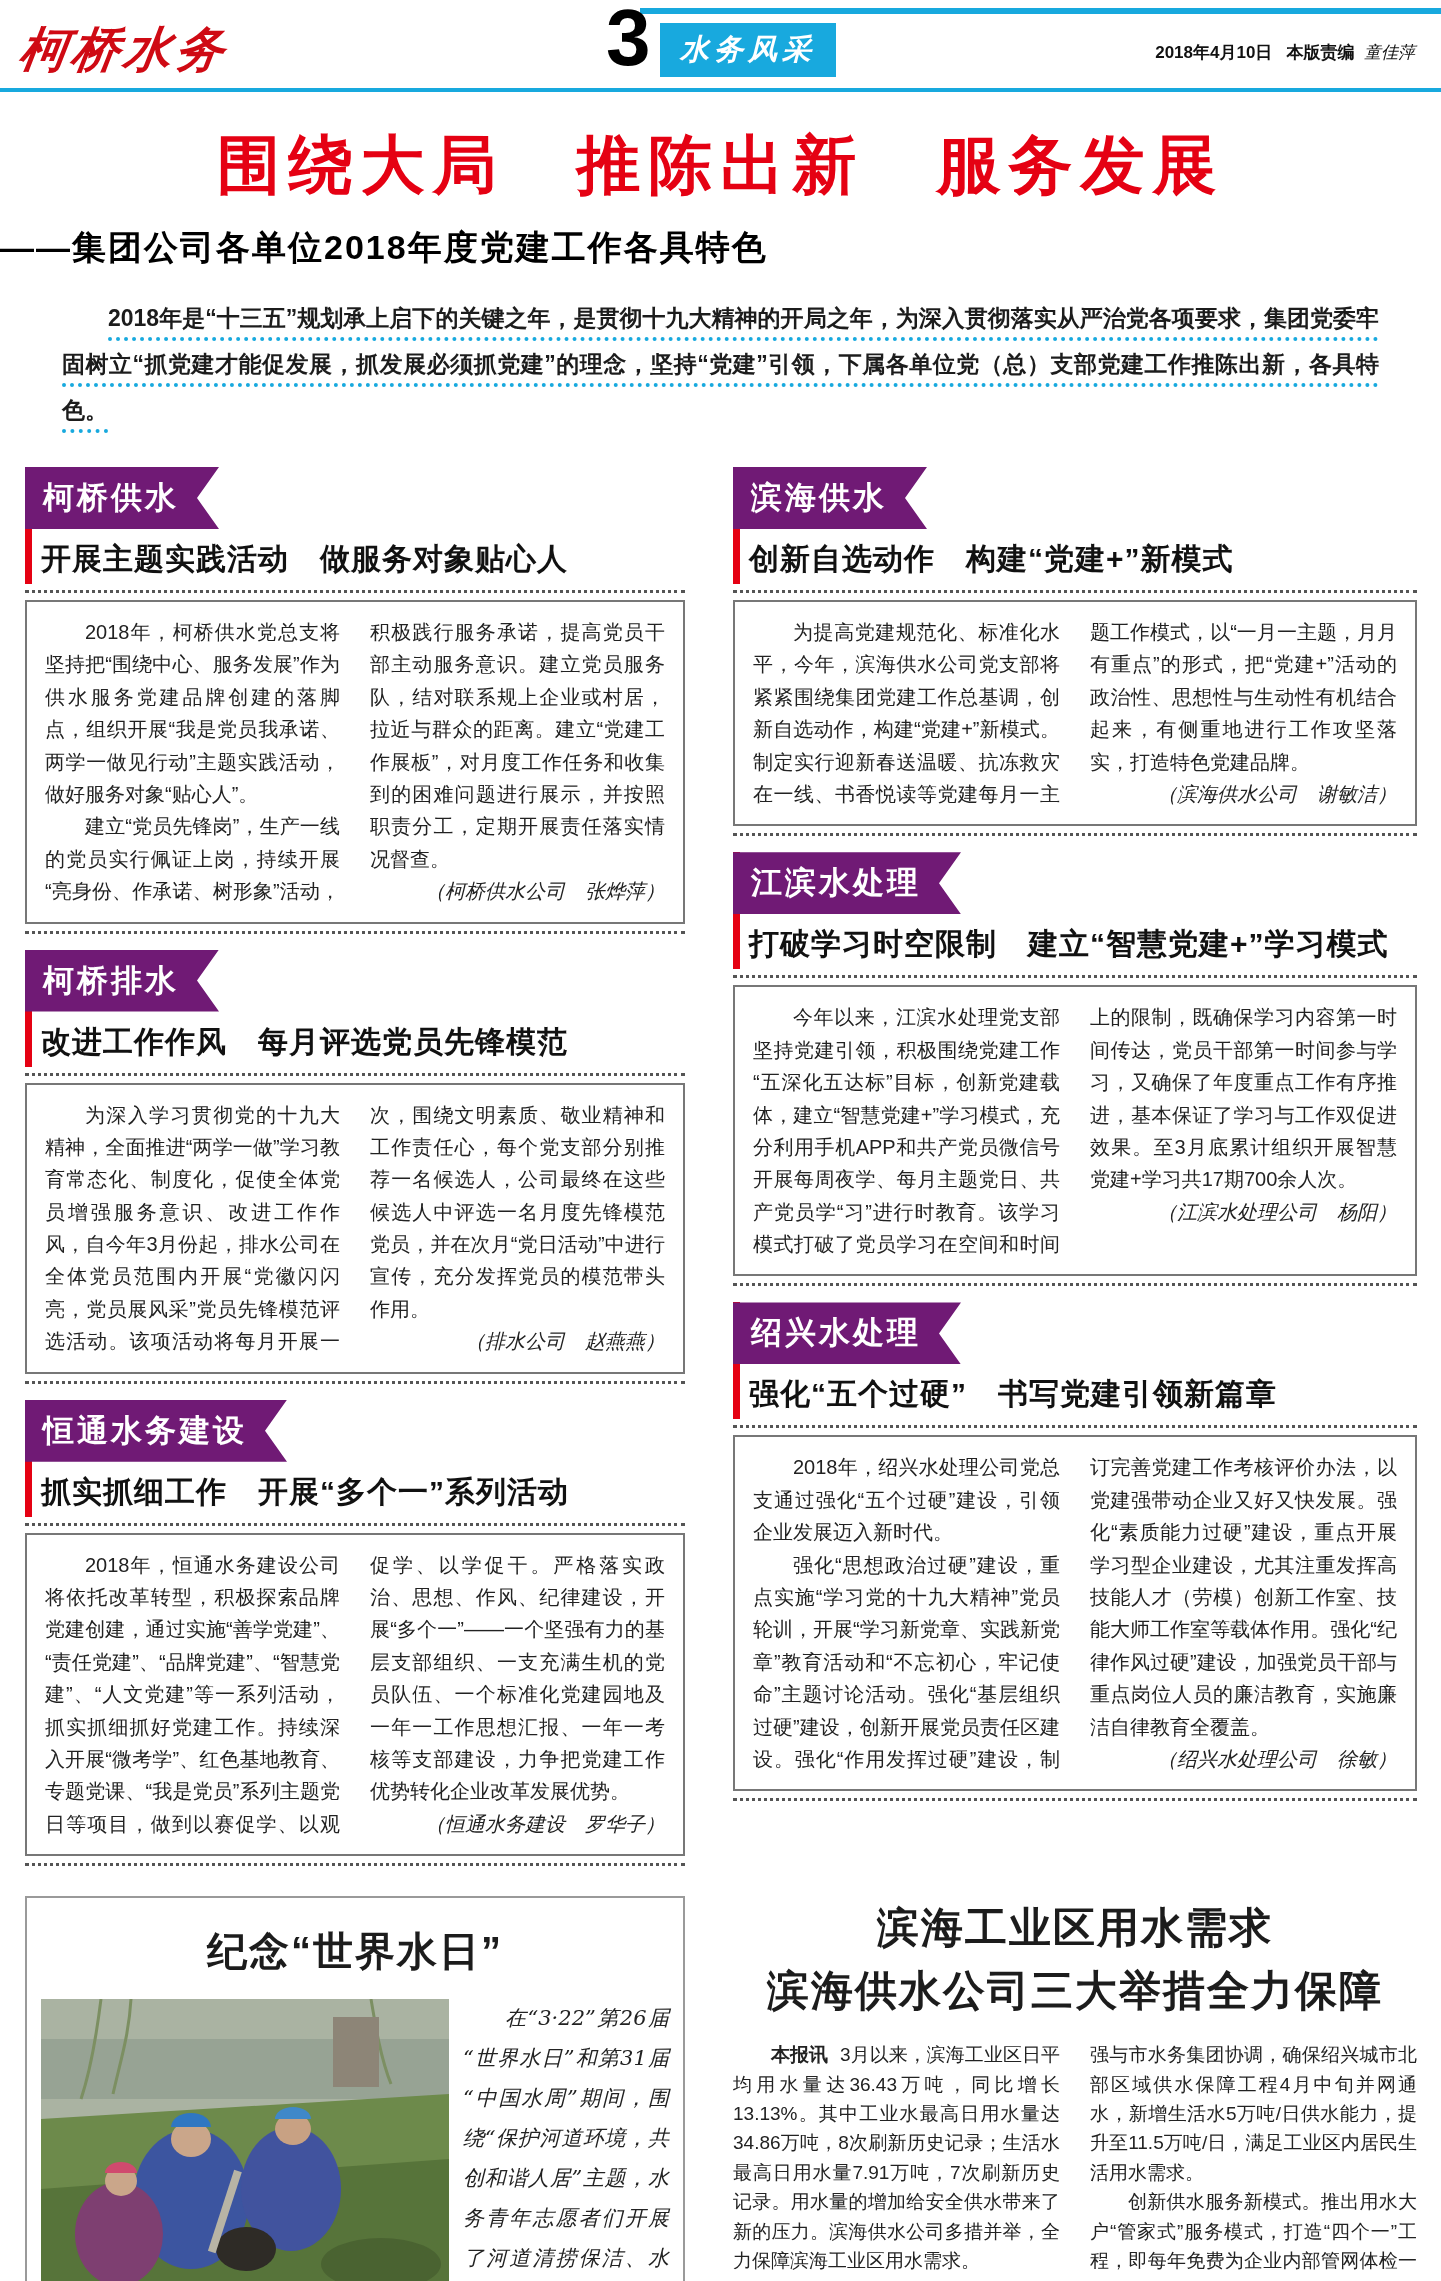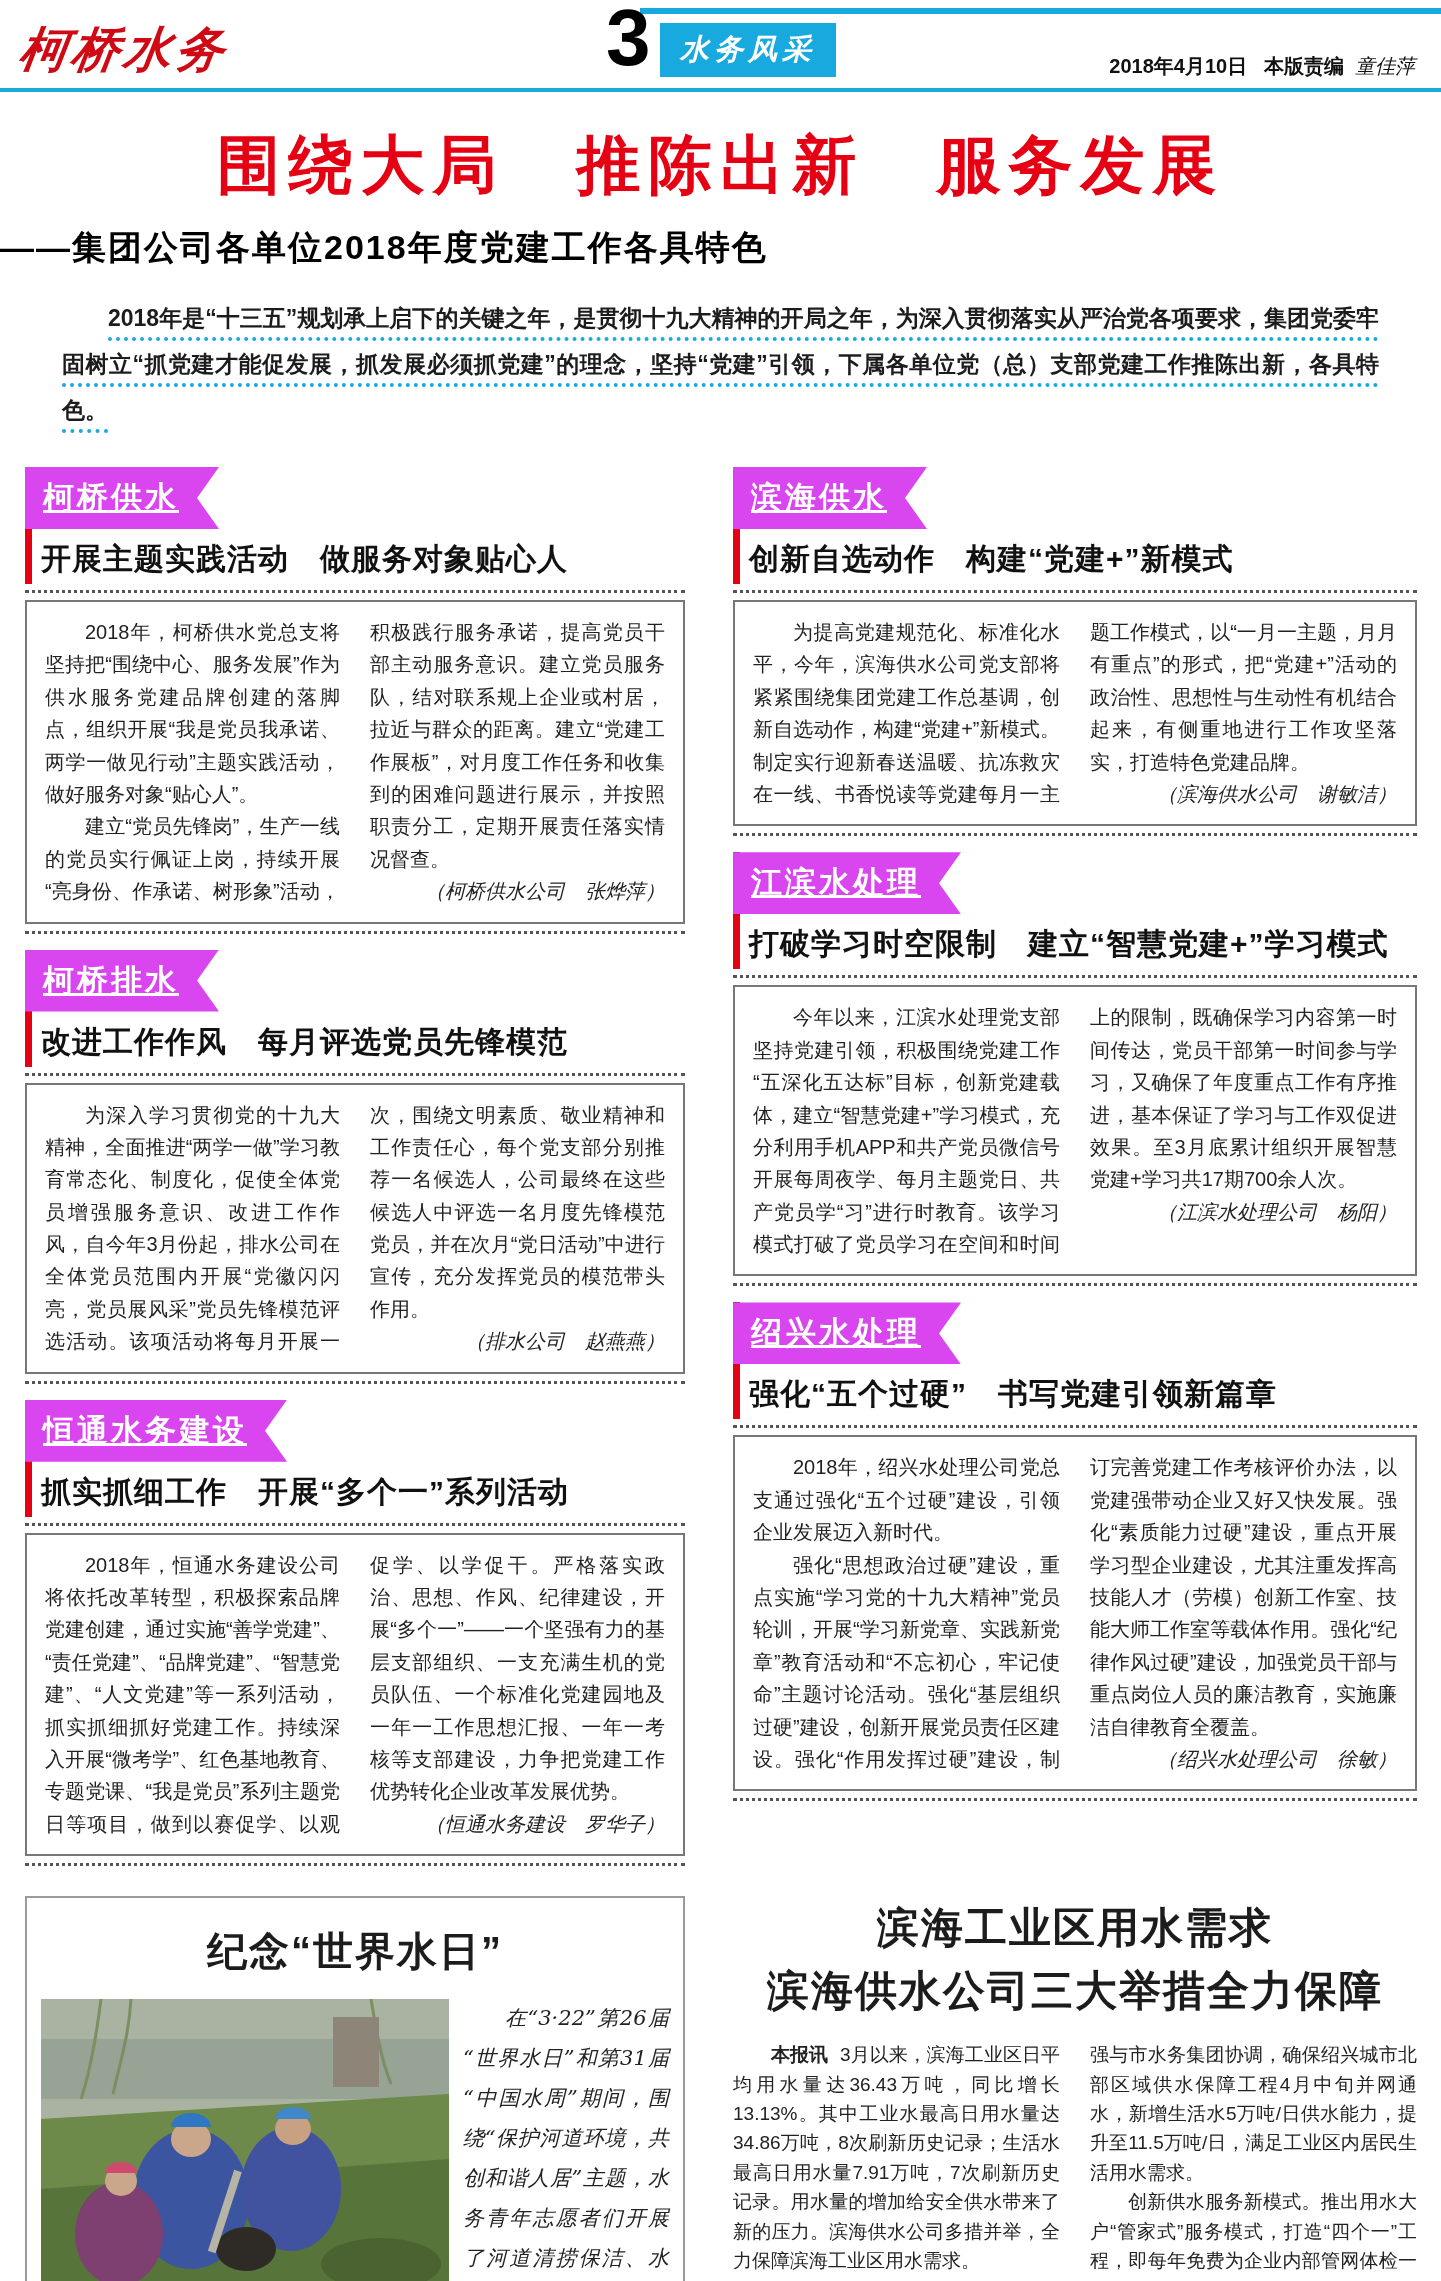--- a/index.html
+++ b/index.html
@@ -9,38 +9,38 @@
     position:relative; overflow-x:hidden;
   }
   
   .header{position:relative; height:88px; border-bottom:4px solid #18a9de;}
   .masthead{position:absolute; left:20px; top:18px; font-size:48px; font-weight:bold;
     font-style:italic; color:#cf0a14; letter-spacing:4px; transform:skewX(-8deg);}
   .pagenum{position:absolute; left:606px; top:-2px; font-size:80px; font-weight:900; color:#000; line-height:1;}
   .topbar{position:absolute; left:640px; right:0; top:8px; height:6px; background:#18a9de;}
   .badge{position:absolute; left:660px; top:23px; background:#18a9de; color:#fff;
     font-size:29px; font-weight:bold; font-style:italic; letter-spacing:5px; padding:7px 20px;}
-  .dateline{position:absolute; right:26px; bottom:8px; font-size:20px; font-weight:bold; color:#111;}
+  .dateline{position:absolute; right:26px; bottom:24px; font-size:17px; font-weight:bold; color:#111;}
   .dateline .editor-name{font-weight:normal; font-family:"DejaVu Serif",serif; font-style:italic;}
   
   .headline{margin-top:30px; text-align:center; color:#e50113; font-size:64px; font-weight:900; letter-spacing:8px;}
   .subheadline{margin-top:16px; text-align:left; color:#000; font-size:34px; font-weight:bold; letter-spacing:2px;}
   .intro{margin:24px 62px 0; font-size:23px; font-weight:600; line-height:46px;
     text-align:justify; text-indent:2em;
     text-decoration-line:underline; text-decoration-style:dotted;
     text-decoration-color:#18a9de; text-decoration-thickness:3.5px; text-underline-offset:11px;}
   
   .columns{display:grid; grid-template-columns:660px 684px; column-gap:48px; margin:34px 25px 0; align-items:start;}
   .col{display:flex; flex-direction:column;}
   .section{margin-bottom:16px;}
   .section-head{position:relative; margin-bottom:6px;}
   .section-head::before{content:""; position:absolute; left:0; top:0; bottom:0; width:7px; background:#e50113;}
-  .banner{display:inline-block; background:#d946ef; color:#fff; font-size:31px; font-weight:bold;
+  .banner{display:inline-block; background:#701a75; color:#fff; font-size:31px; font-weight:bold;
     letter-spacing:3px; padding:10px 40px 10px 18px;
-    clip-path:polygon(0 0,100% 0,calc(100% - 22px) 50%,100% 100%,0 100%);text-decoration:underline;}
+    clip-path:polygon(0 0,100% 0,calc(100% - 22px) 50%,100% 100%,0 100%);}
   .subtitle{font-size:30px; font-weight:bold; color:#111; padding:10px 0 4px 16px; letter-spacing:1px;}
   .boxwrap{border-top:3px dotted #555; border-bottom:3px dotted #555; padding:7px 0;}
   .bodybox{border:2px solid #777; padding:14px 18px; column-count:2; column-gap:30px;
     font-size:20px; line-height:1.62; text-align:justify; color:#222;}
   .bodybox p{margin:0; text-indent:2em;}
   .credit{text-align:right; margin-top:6px; text-indent:0;
     font-family:"DejaVu Serif",serif; font-style:italic; font-size:20px;}
   
   .bottom{display:grid; grid-template-columns:660px 684px; column-gap:48px; margin:14px 25px 40px; align-items:start;}
   .feature-box{border:2px solid #9a9a9a; padding:18px 14px 22px; box-sizing:border-box;}

